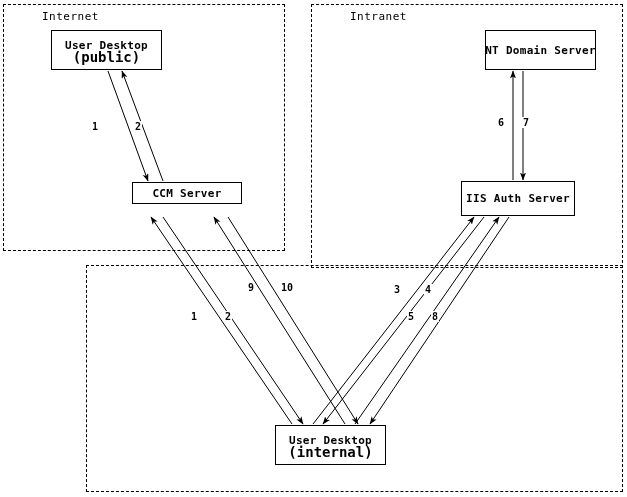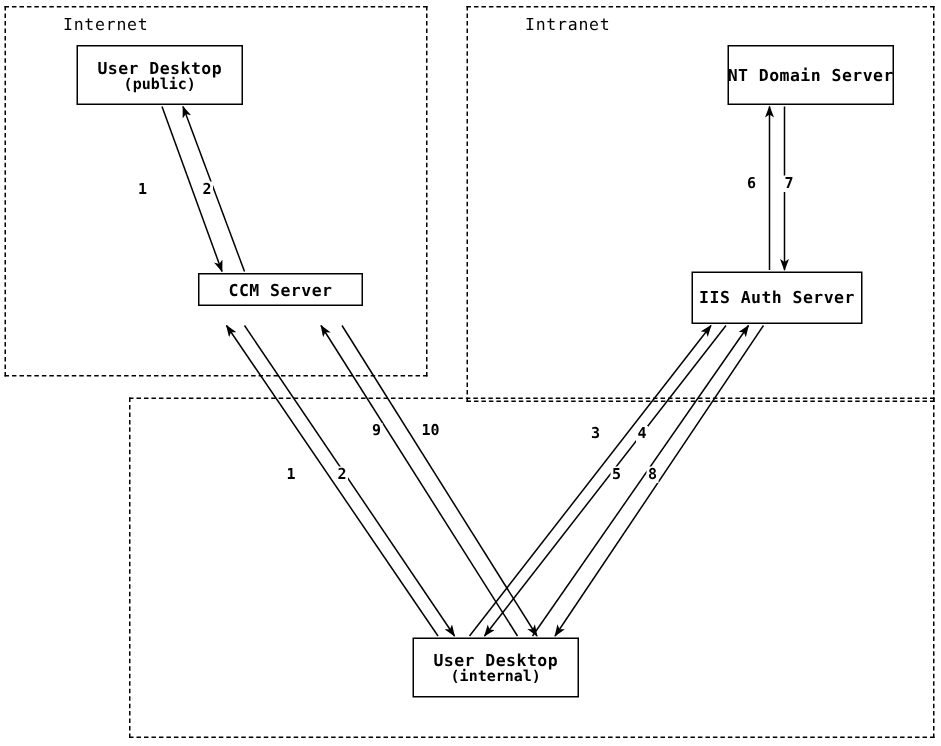--- a/index.html
+++ b/index.html
@@ -47,21 +47,21 @@
     font-family: "DejaVu Sans Mono", "Liberation Mono", monospace;
     font-size: 11px;
     font-weight: bold;
     color: #000000;
     white-space: nowrap;
     letter-spacing: 0.3px;
     line-height: 13px;
   }
   .node-sub {
     font-family: "DejaVu Sans Mono", "Liberation Mono", monospace;
-    font-size: 10px;
+    font-size: 14px;
     font-weight: bold;
     color: #000000;
     white-space: nowrap;
     line-height: 10px;
   }
   
   #arrows {
     position: absolute;
     left: 0;
     top: 0;

